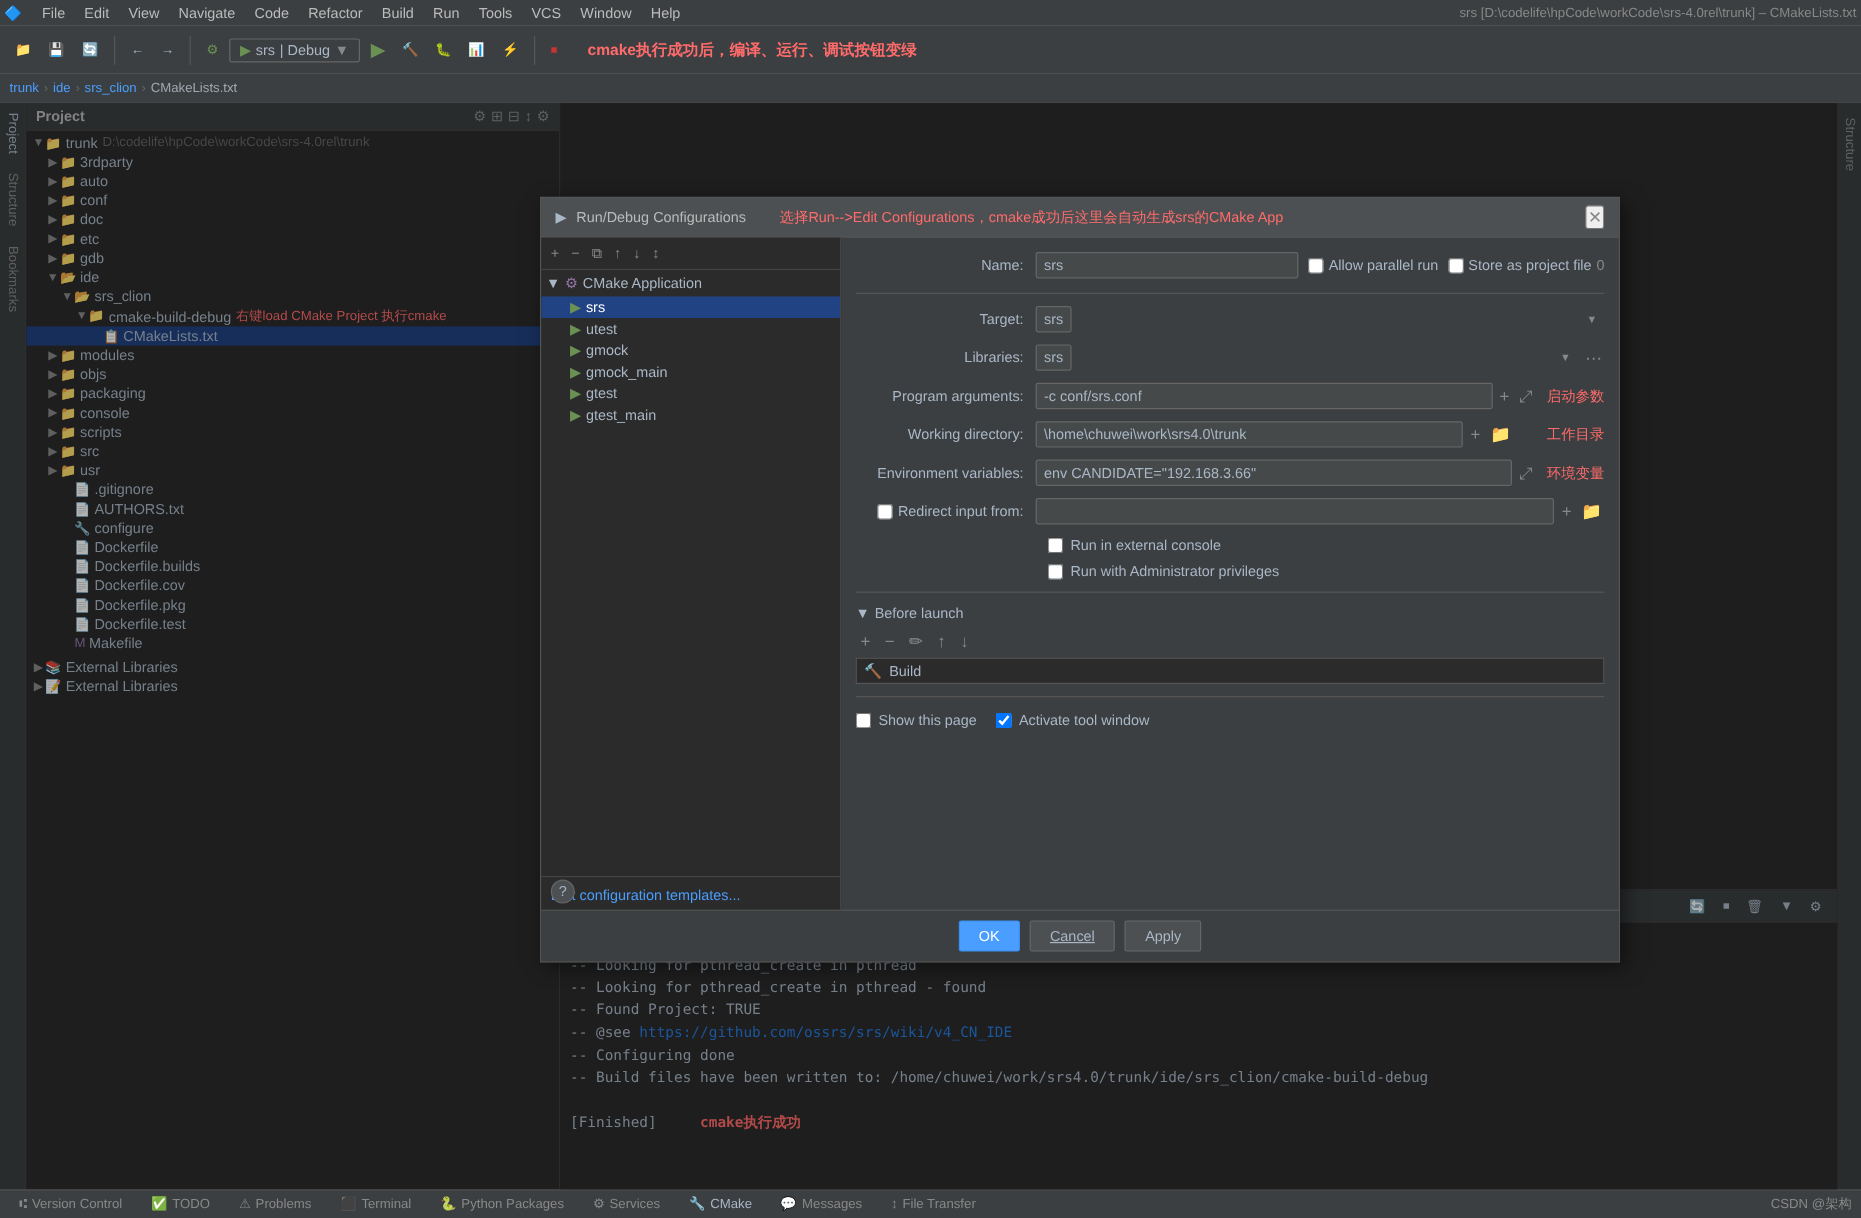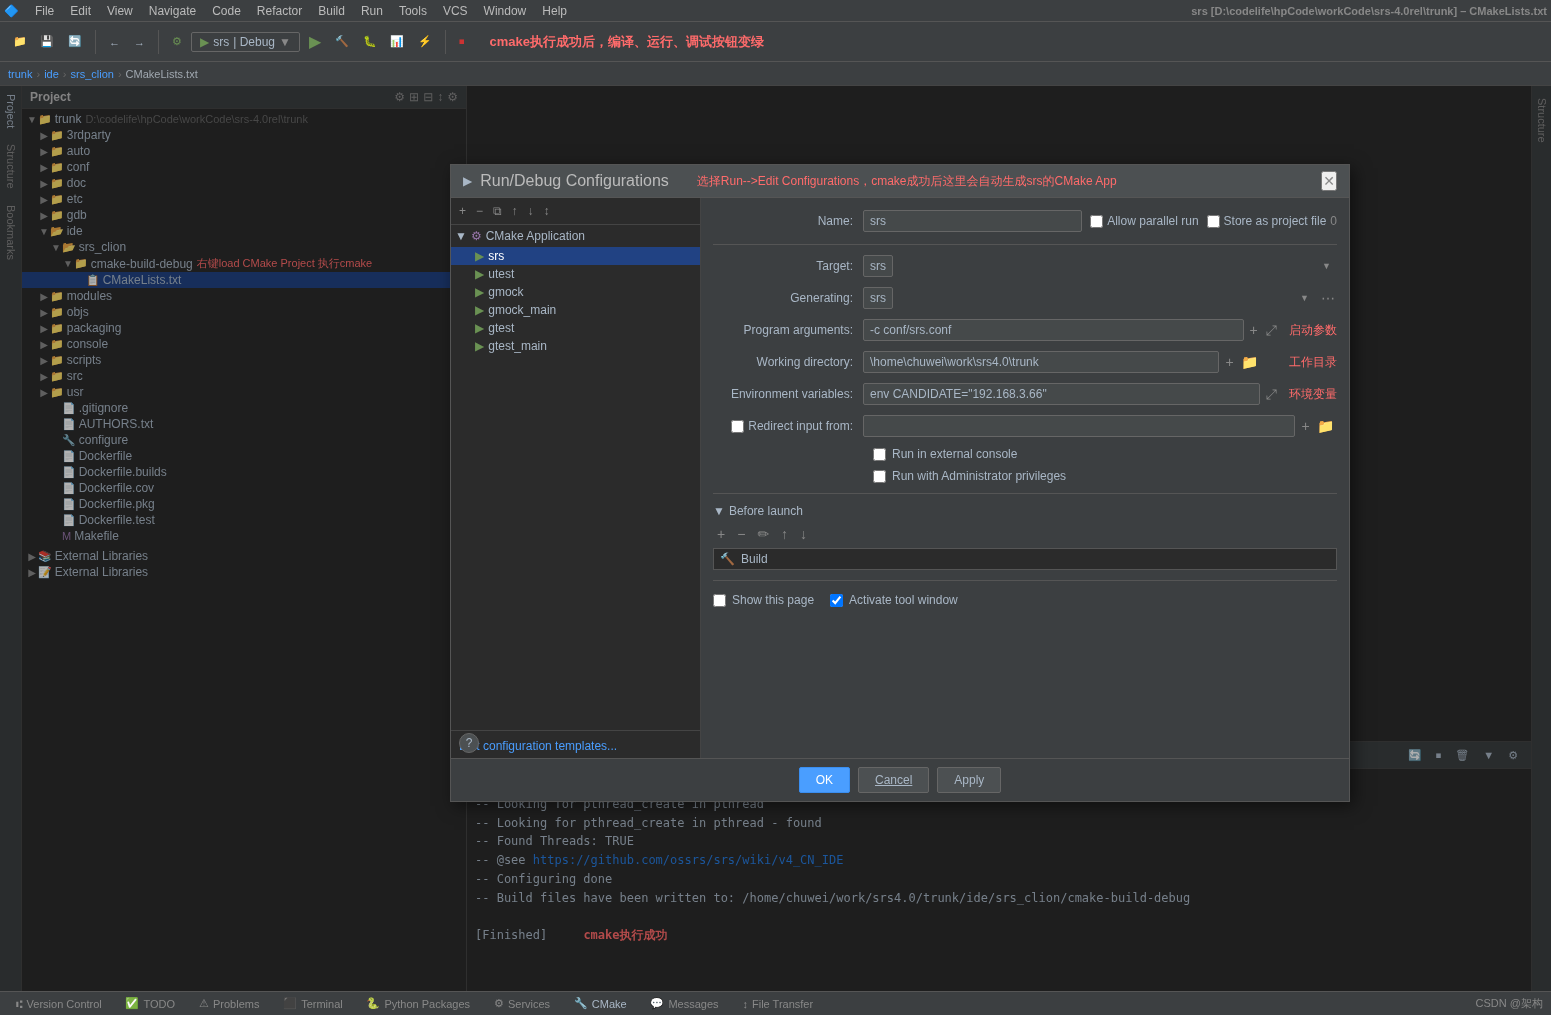--- a/index.html
+++ b/index.html
@@ -34,21 +34,21 @@
     .tree-arrow { width: 12px; display: inline-flex; align-items: center; justify-content: center; color: #888; font-size: 10px; }
     .tree-icon { margin-right: 3px; font-size: 11px; }
     .folder-icon { color: #e8d44d; }
     .file-icon { color: #6897bb; }
     .cmake-icon { color: #9876aa; }
     
     
     .dialog-overlay { position: absolute; top: 0; left: 0; right: 0; bottom: 0; background: rgba(0,0,0,0.3); z-index: 100; }
     .dialog { position: absolute; top: 78px; left: 450px; width: 900px; background: #3c3f41; border: 1px solid #555; box-shadow: 4px 4px 16px rgba(0,0,0,0.5); z-index: 101; }
     .dialog-title-bar { background: #4c5052; padding: 6px 12px; display: flex; align-items: center; justify-content: space-between; border-bottom: 1px solid #555; }
-    .dialog-title { font-size: 16px; color: #bbb; }
+    .dialog-title { font-size: 12px; color: #bbb; }
     .dialog-close { color: #888; cursor: pointer; font-size: 14px; }
     
     .dialog-body { display: flex; height: 560px; }
     .config-tree { width: 250px; background: #2b2b2b; border-right: 1px solid #444; overflow-y: auto; }
     .config-tree-toolbar { padding: 4px; display: flex; gap: 2px; border-bottom: 1px solid #444; }
     .config-tree-btn { background: none; border: none; color: #888; cursor: pointer; padding: 2px 4px; font-size: 12px; }
     .config-item { padding: 4px 8px; cursor: pointer; font-size: 12px; }
     .config-item.parent { padding: 4px 4px; display: flex; align-items: center; gap: 4px; color: #a9b7c6; }
     .config-sub-item { padding: 2px 8px 2px 24px; cursor: pointer; font-size: 12px; display: flex; align-items: center; gap: 4px; }
     .config-sub-item.selected { background: #214283; color: #fff; }
@@ -122,21 +122,21 @@
   <span class="menu-item">Navigate</span>
   <span class="menu-item">Code</span>
   <span class="menu-item">Refactor</span>
   <span class="menu-item">Build</span>
   <span class="menu-item">Run</span>
   <span class="menu-item">Tools</span>
   <span class="menu-item">VCS</span>
   <span class="menu-item">Window</span>
   <span class="menu-item">Help</span>
   <span style="flex:1"></span>
-  <span style="font-size:11px; color:#888;font-weight:bold;">srs [D:\codelife\hpCode\workCode\srs-4.0rel\trunk] – CMakeLists.txt</span>
+  <span style="font-size:11px; color:#888;">srs [D:\codelife\hpCode\workCode\srs-4.0rel\trunk] – CMakeLists.txt</span>
 </div>
 
 <div class="toolbar">
   <button class="toolbar-btn">📁</button>
   <button class="toolbar-btn">💾</button>
   <button class="toolbar-btn">🔄</button>
   <div class="toolbar-sep"></div>
   <button class="toolbar-btn">←</button>
   <button class="toolbar-btn">→</button>
   <div class="toolbar-sep"></div>
@@ -414,21 +414,21 @@
           <button class="toolbar-btn">⏹</button>
           <button class="toolbar-btn">🗑</button>
           <button class="toolbar-btn">▼</button>
           <button class="toolbar-btn">⚙</button>
         </div>
       </div>
       <div class="console-area">
         <div class="console-line">-- Looking for pthread_create in pthreads - not fou...</div>
         <div class="console-line">-- Looking for pthread_create in pthread</div>
         <div class="console-line">-- Looking for pthread_create in pthread - found</div>
-        <div class="console-line">-- Found Threads: TRUE</div>
+        <div class="console-line">-- Found Project: TRUE</div>
         <div class="console-line">-- @see <a class="console-link" href="#">https://github.com/ossrs/srs/wiki/v4_CN_IDE</a></div>
         <div class="console-line">-- Configuring done</div>
         <div class="console-line">-- Build files have been written to: /home/chuwei/work/srs4.0/trunk/ide/srs_clion/cmake-build-debug</div>
         <div class="console-line">&nbsp;</div>
         <div class="console-line">
           [Finished]&nbsp;&nbsp;&nbsp;&nbsp;
           <span style="color:#ff6b6b; font-weight:bold;">cmake执行成功</span>
         </div>
       </div>
     </div>
@@ -525,21 +525,21 @@
             <div class="form-row-input">
               <div class="form-select-wrap">
                 <select class="form-select">
                   <option>srs</option>
                 </select>
               </div>
             </div>
           </div>
 
           <div class="form-row">
-            <span class="form-label">Generating:</span>
+            <span class="form-label">Libraries:</span>
             <div class="form-row-input">
               <div class="form-select-wrap" style="flex:1;">
                 <select class="form-select">
                   <option>srs</option>
                 </select>
               </div>
               <button class="form-addon-btn">⋯</button>
             </div>
           </div>
 

